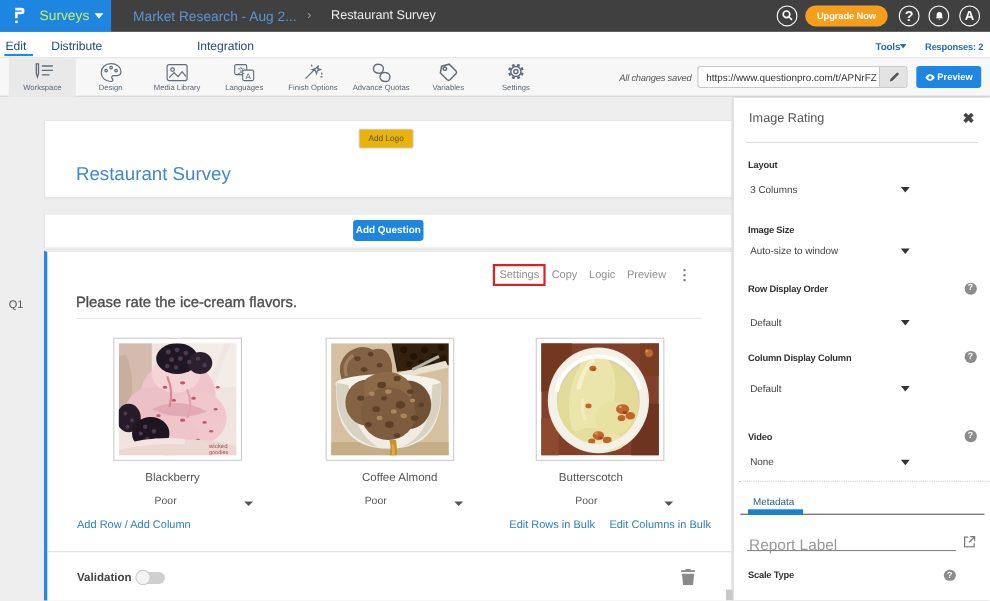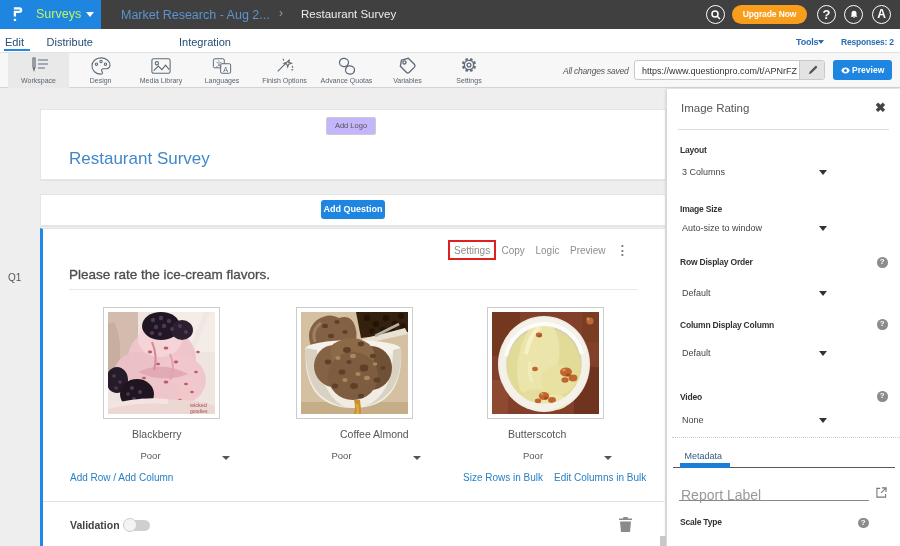--- a/index.html
+++ b/index.html
@@ -39,21 +39,21 @@
 #previewbtn { position:absolute; left:833px; top:60px; width:59px; height:20px; background:#1e86e0; border-radius:3px; color:#fff; font-size:8.5px; font-weight:bold; text-align:center; line-height:20px; }
 
 
 #mainbg { position:absolute; left:0; top:89px; width:900px; height:457px; background:#eeeeee; }
 #sidebar { position:absolute; left:667px; top:89px; width:233px; height:457px; background:#fff; box-shadow:-1px 0 3px rgba(0,0,0,0.15); }
 .card { position:absolute; background:#fff; border:1px solid #e5e5e5; box-shadow:0 1px 1px rgba(0,0,0,0.04); }
 #card1 { left:40px; top:109px; width:626px; height:71px; }
 #card2 { left:40px; top:194px; width:626px; height:32px; }
 #q1card { left:40px; top:228px; width:626px; height:320px; border-left:3px solid #2188e8; }
 #q1lbl { position:absolute; left:8px; top:272px; font-size:10px; color:#555; }
-#addlogo { position:absolute; left:326px; top:117px; width:50px; height:18px; background:#c4b5fd; border:1px solid #ccc; border-radius:2px; font-size:7.5px; color:#555; text-align:center; line-height:16px; }
+#addlogo { position:absolute; left:326px; top:117px; width:50px; height:18px; background:#eab308; border:1px solid #ccc; border-radius:2px; font-size:7.5px; color:#555; text-align:center; line-height:16px; }
 #rsurvey { position:absolute; left:69px; top:149px; font-size:17px; color:#4187c9; }
 #addq { position:absolute; left:321px; top:200px; width:64px; height:18.5px; background:#1e86e0; border-radius:3px; color:#fff; font-size:9px; font-weight:bold; text-align:center; line-height:18.5px; white-space:nowrap; }
 
 
 #settingsbox { position:absolute; left:448px; top:240px; width:48px; height:20px; border:2px solid #e02020; }
 .qtab { position:absolute; top:245px; font-size:10px; color:#8e8e8e; }
 #qdots { position:absolute; left:621px; top:244px; color:#777; font-size:8px; line-height:4.6px; }
 #qtitle { position:absolute; left:69px; top:267px; font-size:13.5px; color:#4d4d4d; -webkit-text-stroke:0.3px #4d4d4d; }
 #qline { position:absolute; left:69px; top:289px; width:569px; height:1px; background:#e9e9e9; }
 .frame { position:absolute; top:307px; width:117px; height:112px; background:#fff; border:1px solid #ccc; padding:4px; }
@@ -384,30 +384,30 @@
       <g fill="#de9a55">
         <ellipse cx="72" cy="58" rx="1.6" ry="1.2"></ellipse>
           <ellipse cx="50" cy="82" rx="1.5" ry="1.1"></ellipse>
       </g>
       <ellipse cx="52" cy="52" rx="41" ry="43" stroke="#f4f1e8" stroke-width="6.5" fill="none"></ellipse>
       <path d="M14 44 A39 40 0 0 1 90 42" stroke="#fdfcf8" stroke-width="4" fill="none"></path>
     </svg>
   </div>
 
   <div class="imglbl" style="left:132px;">Blackberry</div>
-  <div class="imglbl" style="left:328px;padding-left:12px;">Coffee Almond</div>
+  <div class="imglbl" style="left:317px;padding-left:12px;">Coffee Almond</div>
   <div class="imglbl" style="left:508px;">Butterscotch</div>
   <div class="poor" style="left:140.5px;">Poor</div>
   <div class="pcaret" style="left:222px;"></div>
   <div class="poor" style="left:331.5px;">Poor</div>
   <div class="pcaret" style="left:412.5px;"></div>
   <div class="poor" style="left:523px;">Poor</div>
   <div class="pcaret" style="left:604px;"></div>
   <div class="blulink" style="left:70px;">Add Row / Add Column</div>
-  <div class="blulink" style="left:463px;">Size Rows in Bulk</div>
+  <div class="blulink" style="left:463px;">Edit Rows in Bulk</div>
   <div class="blulink" style="left:554px;">Edit Columns in Bulk</div>
   <div id="vline"></div>
   <div id="validation">Validation</div>
   <div id="toggle">
       <div class="knob"></div>
     </div>
   <svg class="abs" style="left:619px; top:517px" width="13" height="15" viewBox="0 0 13 15">
       <path fill="#8a8a8a" d="M4.5 0 h4 l0.5 1.5 H13 V3 H0 V1.5 h4z M1 4.5 h11 L11 15 H2 Z"></path>
     </svg>
 

